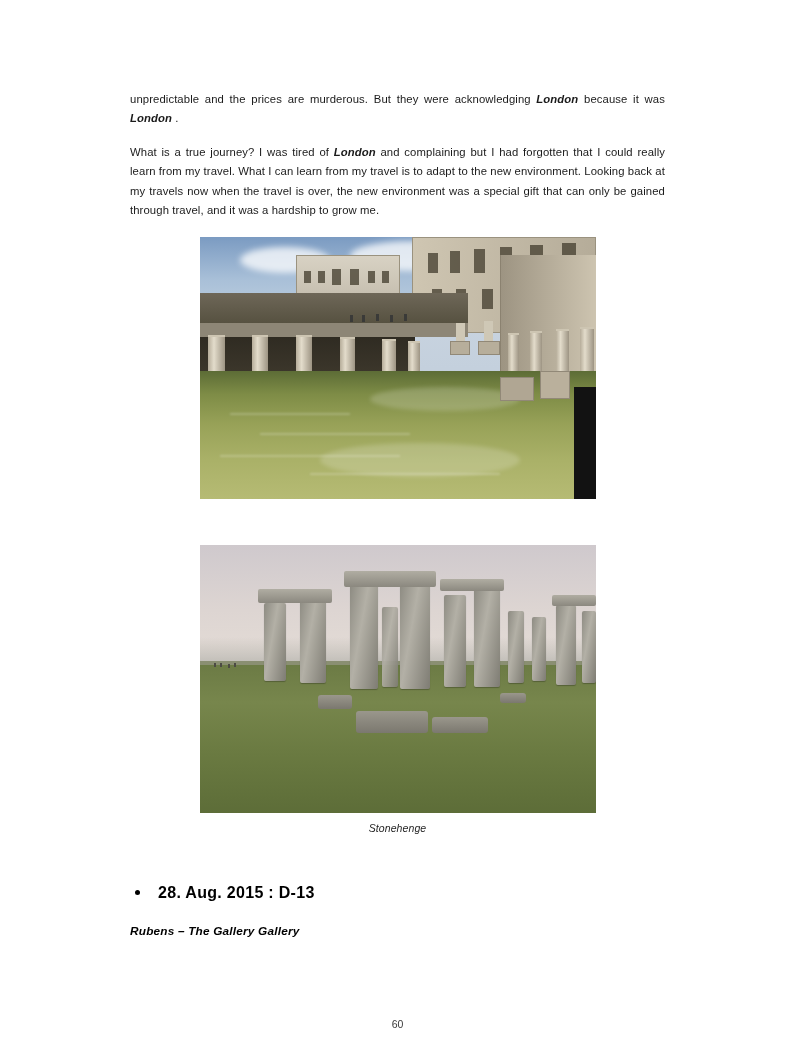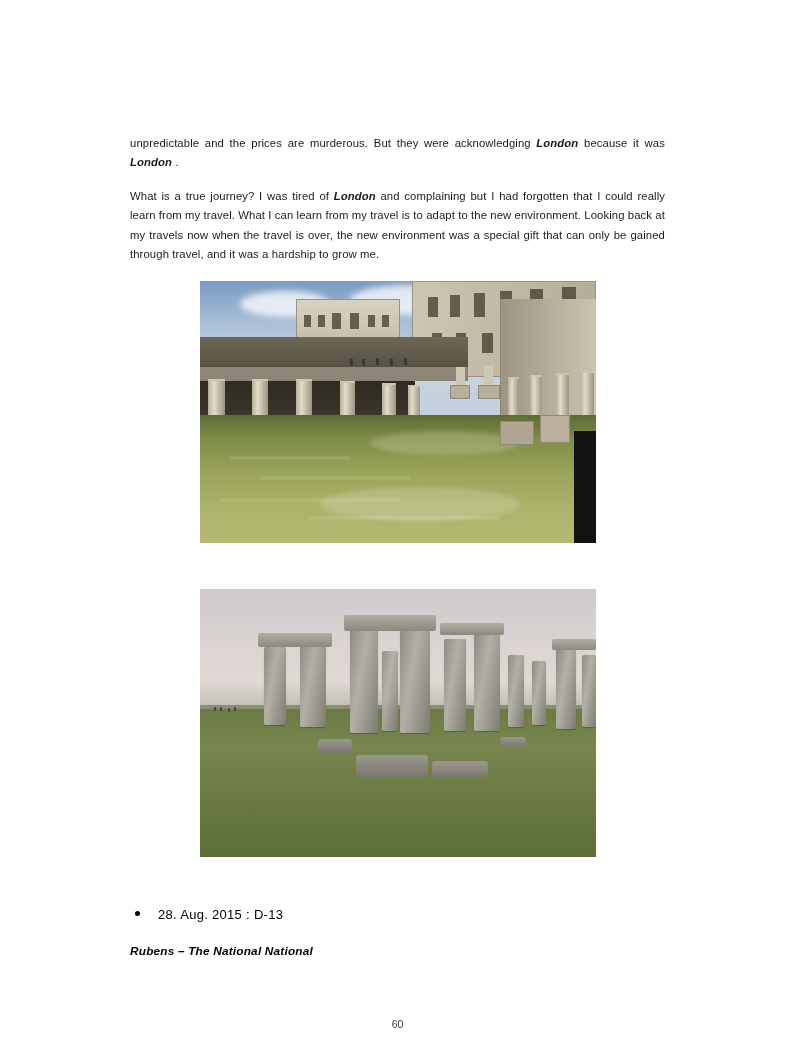--- a/index.html
+++ b/index.html
@@ -20,21 +20,21 @@
     padding: 90px 130px 0 130px;
   }
   .para {
     font-size: 11.3px;
     line-height: 1.72;
     text-align: justify;
     margin: 0 0 16px 0;
     color: #1a1a1a;
     letter-spacing: 0.1px;
   }
-  .para.tight { margin-bottom: 14px; margin-top: 44px; }
+  .para.tight { margin-bottom: 14px; }
   .bolditalic {
     font-weight: bold;
     font-style: italic;
   }
   .figure {
     margin: 12px 0 0 0;
     text-align: center;
   }
   .figure .frame {
     width: 396px;
@@ -164,22 +164,22 @@
     align-items: baseline;
     margin: 50px 0 0 0;
   }
   .bullet-dot {
     width: 5px; height: 5px; border-radius: 50%;
     background: #000; margin: 0 0 0 5px; flex: 0 0 auto;
     position: relative; top: -3px;
   }
   .bullet-text {
     margin-left: 18px;
-    font-size: 13px;
-    font-weight: normal;
+    font-size: 16px;
+    font-weight: bold;
     letter-spacing: 0.3px;
   }
   .subhead {
     margin: 22px 0 0 0;
     font-size: 11.8px;
     font-weight: bold;
     font-style: italic;
     letter-spacing: 0.2px;
   }
   .pagenum {
@@ -307,23 +307,24 @@
       <div class="flat" style="left:156px; top:166px; width:72px; height:22px;"></div>
       <div class="flat" style="left:232px; top:172px; width:56px; height:16px;"></div>
       <div class="flat" style="left:118px; top:150px; width:34px; height:14px;"></div>
       <div class="flat" style="left:300px; top:148px; width:26px; height:10px;"></div>
 
       <div class="tiny" style="left:14px;  top:118px;"></div>
       <div class="tiny" style="left:20px;  top:118px;"></div>
       <div class="tiny" style="left:28px;  top:119px;"></div>
       <div class="tiny" style="left:34px;  top:118px;"></div>
     </div>
+    <div class="caption">Stonehenge</div>
   </div>
 
   <div class="bullet-row">
     <span class="bullet-dot"></span>
     <span class="bullet-text">28. Aug. 2015 : D-13</span>
   </div>
 
-  <div class="subhead">Rubens – The National National</div>
+  <div class="subhead">Rubens – The Gallery Gallery</div>
 
   <div class="pagenum">60</div>
 </div>
 
 </body></html>

